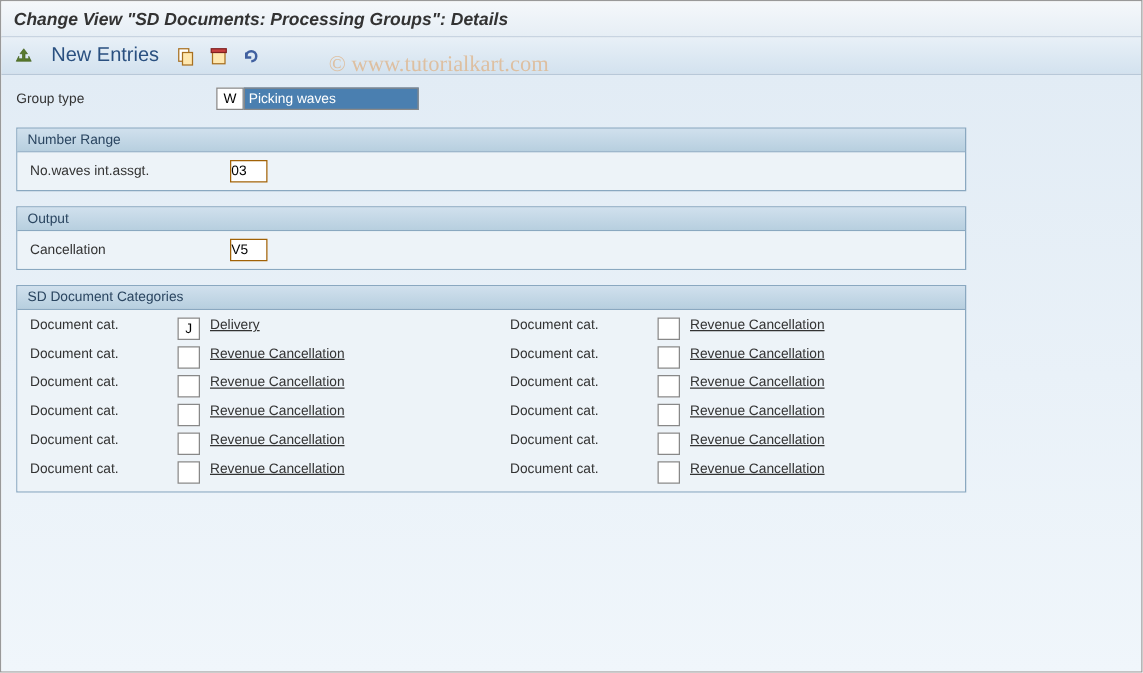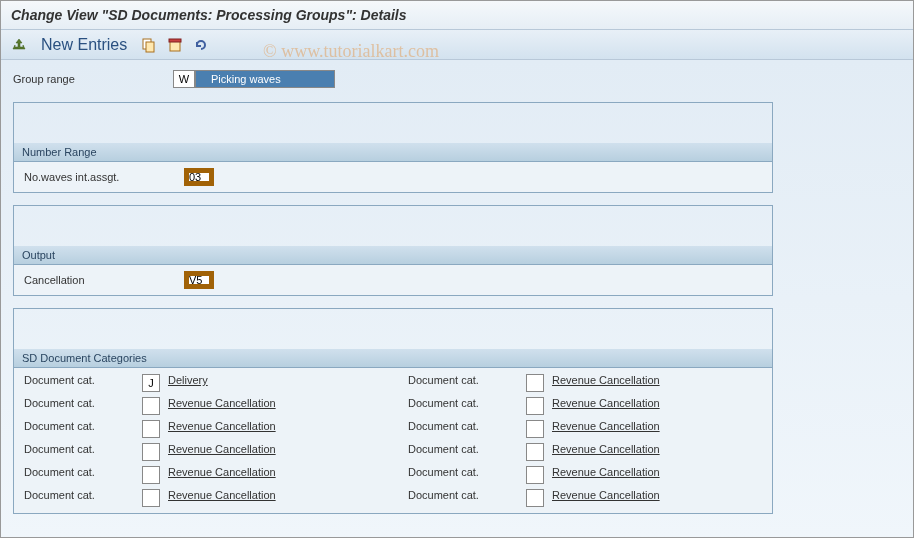--- a/index.html
+++ b/index.html
@@ -68,52 +68,51 @@
     border: 1px solid #888;
     background: #fff;
     text-align: center;
     font-size: 11px;
     padding: 0 2px;
     font-family: Arial;
   }
   .med-input {
     width: 30px;
     height: 18px;
-    border: 5px solid #a16207;
+    border: 1px solid #a16207;
     background: #fff;
     font-size: 11px;
     padding: 0 0;
     font-family: Arial;
   }
   .text-input {
     width: 140px;
     height: 18px;
     border: 1px solid #888;
     background: #fff;
     font-size: 11px;
-    padding: 0 15px;
+    padding: 0 3px;
     color: #fff;
     font-family: Arial;
   }
   .selected-input {
     background: #4a7fb0;
     color: #fff;
   }
   .groupbox {
     border: 1px solid #8aa8c0;
     margin-bottom: 12px;
     width: 760px;
   }
   .groupbox-header {
     background: linear-gradient(#d0e0ed, #b7cfdf);
     border-bottom: 1px solid #8aa8c0;
     padding: 3px 8px;
     color: #2a4560;
     font-size: 11px;
-    margin-top: 40px;
   }
   .groupbox-body {
     background: #edf3f8;
     padding: 6px 10px;
   }
   .cat-grid {
     display: grid;
     grid-template-columns: 1fr 1fr;
     column-gap: 30px;
     row-gap: 5px;
@@ -175,21 +174,21 @@
         <path d="M4 5 L4 9 L8 9" fill="none" stroke="#4060a0" stroke-width="2"></path>
       </svg>
   </span>
 </div>
 
 <div class="watermark">© www.tutorialkart.com</div>
 
 <div class="content">
 
   <div class="field-row">
-    <span class="field-label">Group range</span>
+    <span class="field-label">Group type</span>
     <input class="small-input" value="W" style="">
     <input class="text-input selected-input" value="Picking waves" style="">
   </div>
 
   <div class="groupbox">
     <div class="groupbox-header">Number Range</div>
     <div class="groupbox-body">
       <div class="field-row" style="margin-bottom:0">
         <span class="field-label">No.waves int.assgt.</span>
         <input class="med-input" value="03" style="">

